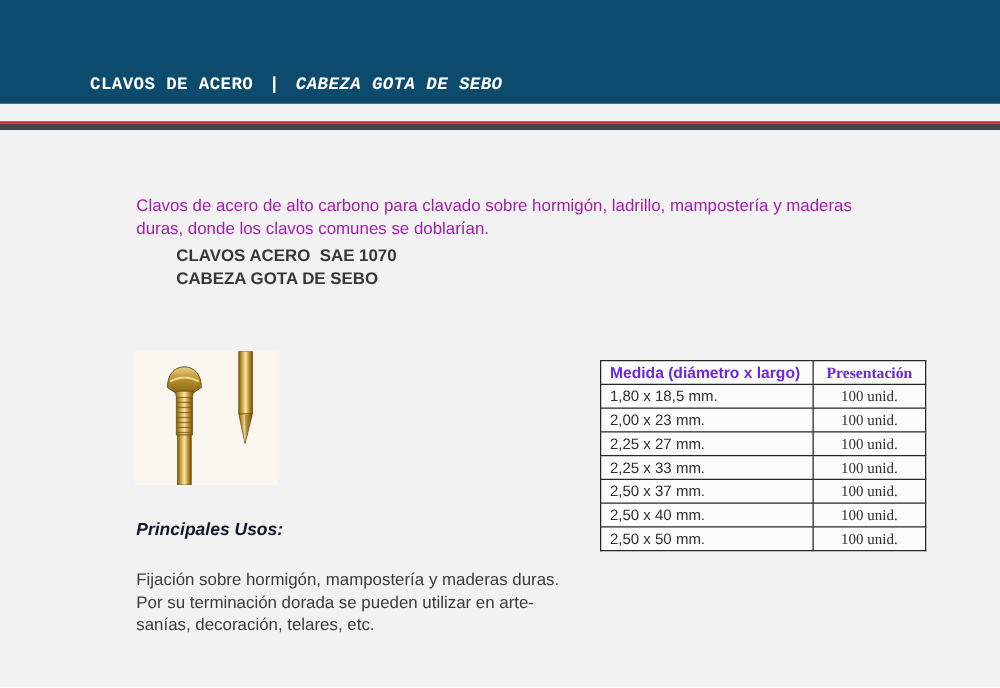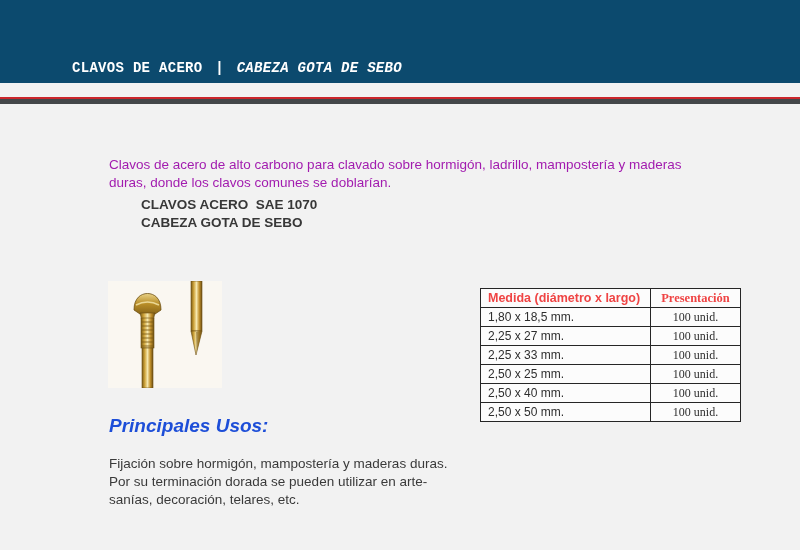--- a/index.html
+++ b/index.html
@@ -39,21 +39,21 @@
     margin:0; font-size:13.5px; line-height:18px; color:#a21caf;
     white-space: pre-line;
   }
   .product-heading {
     position: absolute; left:109px; top:196px;
     font-size:13.5px; font-weight:bold; line-height:17.5px; color:#373737;margin-left:32px;
   }
   .ph-line { white-space: pre-wrap; }
   .usos-heading {
     position: absolute; left:109px; top:415px;
-    font-size:19px; font-weight:bold; font-style:italic; color:#1d4ed8;
+    font-size:14px; font-weight:bold; font-style:italic; color:#0f172a;
   }
   .usos-text {
     position: absolute; left:109px; top:455px; width:380px;
     margin:0; font-size:13.5px; line-height:18px; color:#3a3a3a;
     white-space: pre-line;
   }
   
   .product-image {
     position: absolute; left:108px; top:281px;
     width:114px; height:107px; margin:0;
@@ -70,21 +70,21 @@
   }
   .spec-table th, .spec-table td {
     border: 1px solid #262626;
     padding: 2px 7px;
     height: 18px;
     line-height: 14px;
     overflow: hidden;
     white-space: nowrap;
   }
   .spec-table th {
-    font-size: 12.5px; font-weight: bold; text-align: left; color:#ef4444;
+    font-size: 12.5px; font-weight: bold; text-align: left; color:#6d28d9;
   }
   .spec-table th.center, .spec-table td.center { text-align: center; font-family: Liberation Serif, serif; }
   .col-medida { width: 170px; }
   .col-pres   { width: 90px; }
 </style>
 </head>
 <body>
 
 <div class="page">
 
@@ -161,33 +161,37 @@
         </tr>
       </thead>
       <tbody>
 
           <tr>
             <td>1,80 x 18,5 mm.</td>
             <td class="center">100 unid.</td>
           </tr>
 
 
+          <tr>
+            <td>2,00 x 23 mm.</td>
+            <td class="center">100 unid.</td>
+          </tr>
 
           <tr>
             <td>2,25 x 27 mm.</td>
             <td class="center">100 unid.</td>
           </tr>
 
           <tr>
             <td>2,25 x 33 mm.</td>
             <td class="center">100 unid.</td>
           </tr>
 
           <tr>
-            <td>2,50 x 25 mm.</td>
+            <td>2,50 x 37 mm.</td>
             <td class="center">100 unid.</td>
           </tr>
 
 
 
           <tr>
             <td>2,50 x 40 mm.</td>
             <td class="center">100 unid.</td>
           </tr>
 

